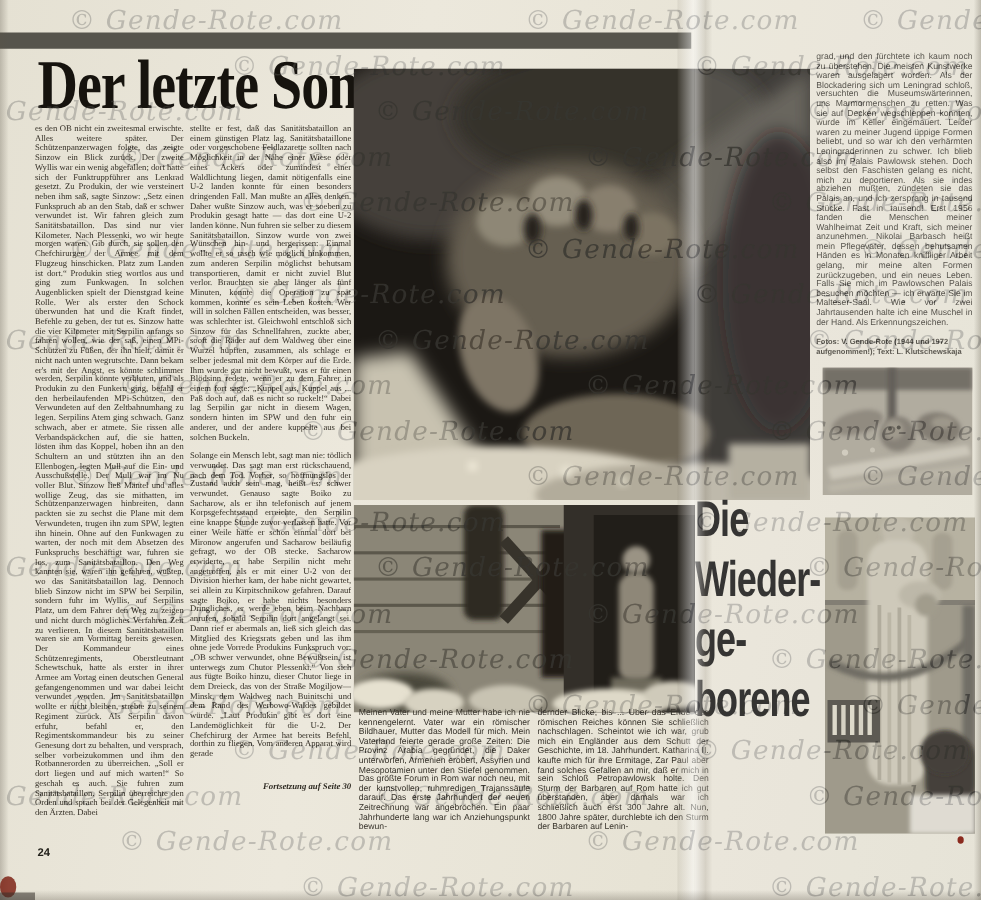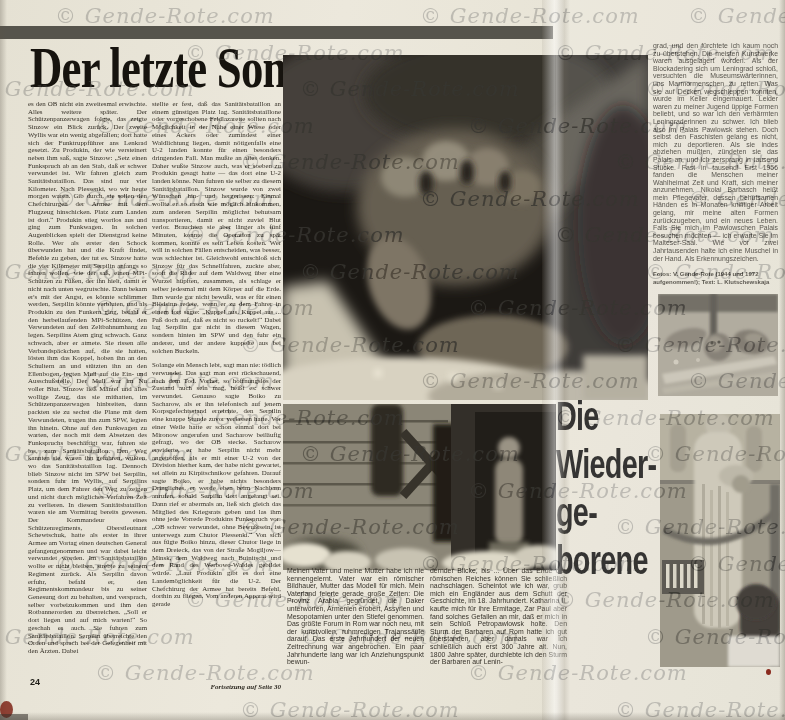--- a/index.html
+++ b/index.html
@@ -9,21 +9,21 @@
   .abs{position:absolute;}
   
   .serifcol{font:6.9px/7.7px "Liberation Serif",serif;color:#332e25;text-align:justify;overflow:hidden;}
   .sanscol{font:6.9px/7.6px "Liberation Sans",sans-serif;color:#37332b;text-align:justify;overflow:hidden;}
   .para + .para{margin-top:7px;}
   #masthead{left:30px;top:42px;font-family:"Liberation Serif",serif;font-weight:bold;font-size:56px;
             line-height:52px;color:#16130e;letter-spacing:-1px;transform:scaleX(.8);transform-origin:left top;white-space:nowrap;}
   #bigheadline{left:556px;top:392px;width:150px;color:#0f0e0c;}
   #bigheadline .hl{font-family:"Liberation Sans",sans-serif;font-weight:bold;font-size:40px;line-height:48px;
             letter-spacing:-1px;transform:scaleX(.72);transform-origin:left top;white-space:nowrap;}
-  #continuation{left:152px;top:683px;width:129px;font:italic bold 7px/8px "Liberation Serif",serif;
+  #continuation{left:152px;top:625px;width:129px;font:italic bold 7px/8px "Liberation Serif",serif;
             color:#2e2a22;text-align:right;}
   #credit{left:653px;top:271px;width:122px;font:bold 6px/7.6px "Liberation Sans",sans-serif;color:#3c382f;}
   #pagenum{left:30px;top:677px;font:bold 9px/10px "Liberation Sans",sans-serif;color:#22201a;}
   
   #topbar{left:0;top:26px;width:553px;height:13px;background:#56544c;}
   #rightpage{left:556px;top:0;width:229px;height:720px;background:rgba(255,255,255,.16);}
   #fold{left:542px;top:0;width:28px;height:720px;
         background:linear-gradient(90deg,rgba(120,112,98,.12),rgba(255,255,255,.5) 45%,rgba(120,112,98,.18) 80%,rgba(255,255,255,0));}
   #leftedge{left:0;top:0;width:7px;height:720px;background:linear-gradient(90deg,rgba(90,84,72,.30),rgba(90,84,72,0));}
   #rightedge{left:779px;top:0;width:6px;height:720px;background:linear-gradient(270deg,rgba(110,104,90,.35),rgba(110,104,90,0));}

